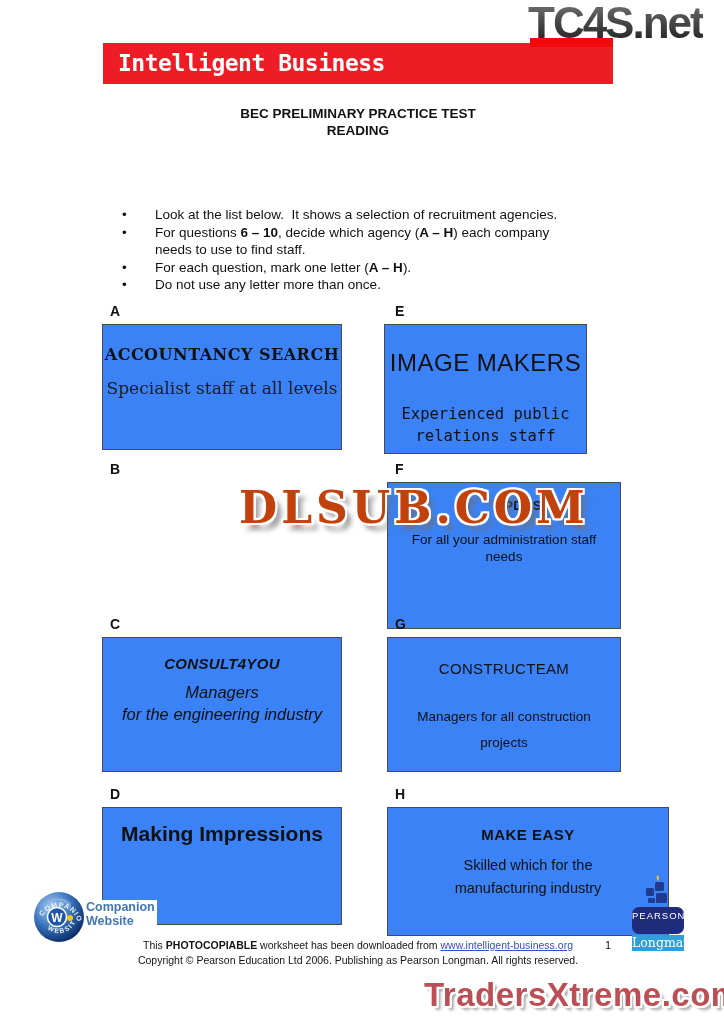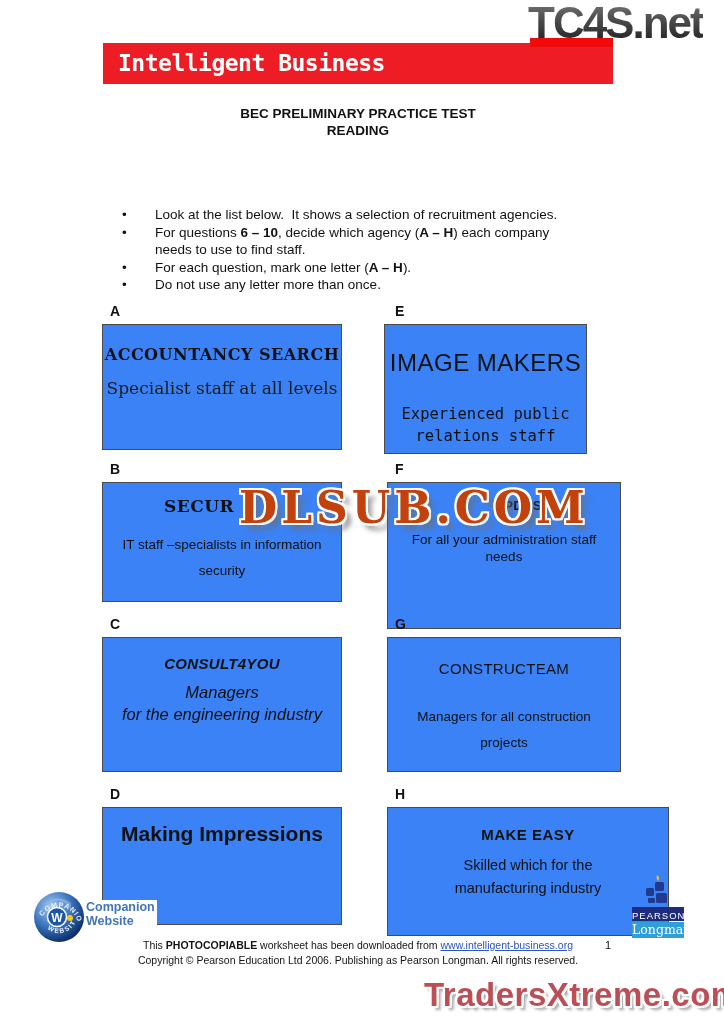--- a/index.html
+++ b/index.html
@@ -70,21 +70,21 @@
 
   
   .companion-sphere{position:absolute;left:33px;top:891px;z-index:3;}
   .companion-label{position:absolute;left:84px;top:900px;z-index:4;background:#fff;padding:0 2px;
         color:#4276b8;font-weight:bold;font-size:12.5px;line-height:14px;}
 
   
   .pearson{position:absolute;left:632px;top:874px;width:52px;z-index:3;}
   .pearson .ship{display:block;margin:0 auto 1px auto;}
   .p-name{background:#1f2c7b;color:#fff;font-size:9.5px;letter-spacing:1px;text-align:center;
-        height:14px;line-height:18px;}
+        height:27px;line-height:18px;border-radius:7px;}
   .p-imprint{background:#2e9fd9;color:#fff;font-family:"DejaVu Serif",serif;font-size:12.5px;
         text-align:center;height:16px;line-height:16px;margin-top:1px;}
 
   
   .footer{position:absolute;left:103px;top:938px;width:510px;text-align:center;
         font-size:10.5px;line-height:14.5px;color:#141414;z-index:2;}
   .fb{font-weight:bold;}
   .flink{color:#2a54c5;text-decoration:underline;cursor:pointer;}
   .pageno{position:absolute;left:600px;top:939px;width:16px;text-align:center;font-size:11px;z-index:2;}
 
@@ -150,27 +150,20 @@
   </div>
 
   <div class="abox bx-e" style="left:384px;top:324px;width:203px;height:130px;">
     <div class="t">IMAGE MAKERS</div>
     <div class="s">
       <div>Experienced public</div>
       <div>relations staff</div>
     </div>
   </div>
 
-  <div class="abox bx-b" style="left:102px;top:482px;width:240px;height:120px;">
-    <div class="t">SECUR</div>
-    <div class="s">
-      <div>IT staff –specialists in information</div>
-      <div>security</div>
-    </div>
-  </div>
 
   <div class="abox bx-f" style="left:387px;top:482px;width:234px;height:147px;padding-left:24px;">
     <div class="t">PDESK</div>
     <div class="s">
       <div>For all your administration staff</div>
       <div>needs</div>
     </div>
   </div>
 
   <div class="abox bx-c" style="left:102px;top:637px;width:240px;height:135px;">

